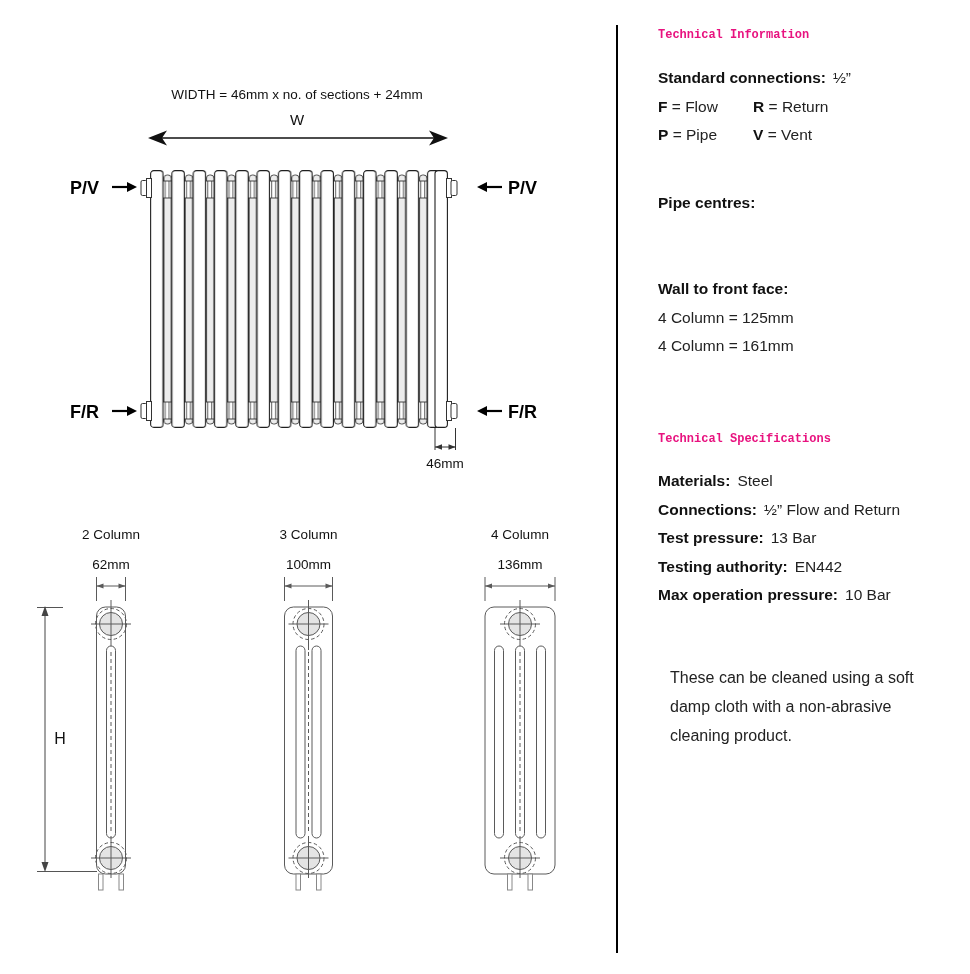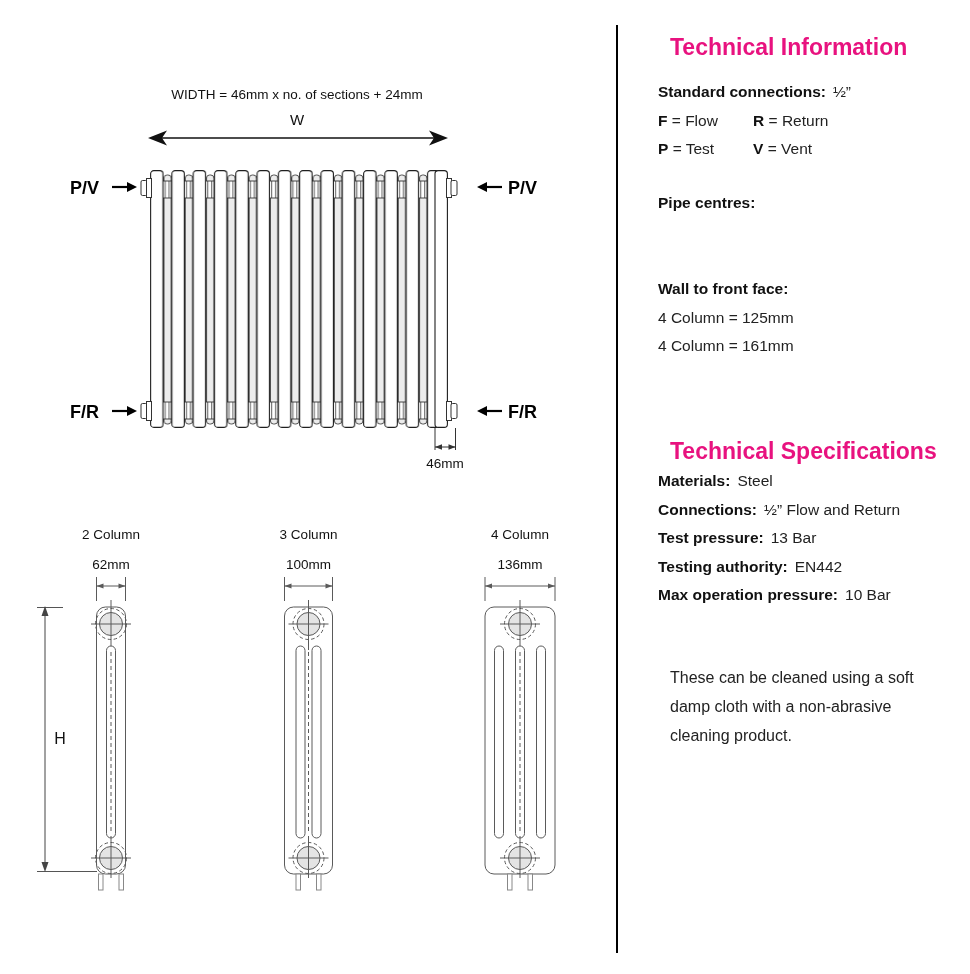--- a/index.html
+++ b/index.html
@@ -7,21 +7,21 @@
     width:970px;height:974px;position:relative;background:#ffffff;
     font-family:"Liberation Sans", sans-serif;color:#1d1d1d;overflow:hidden;
   }
   .divider{position:absolute;left:616px;top:25px;width:2px;height:928px;background:#000;}
   .diagram{position:absolute;left:0;top:0;}
   .dtext{font-size:13.5px;fill:#111;}
   .dtext15{font-size:15px;fill:#111;}
   .dtext16{font-size:16px;fill:#111;}
   .dbold{font-size:18px;font-weight:bold;fill:#000;}
   .right-panel{position:absolute;left:658px;top:0;width:300px;font-size:15.5px;line-height:28.6px;color:#222;}
-  .pink-title{position:absolute;margin:12px;font-size:23px;font-weight:bold;line-height:20px;}
+  .pink-title{position:absolute;margin:0;font-size:12px;font-weight:bold;line-height:20px;font-family:Liberation Mono, monospace;}
   .block{position:absolute;left:0;width:300px;}
   .b{font-weight:bold;color:#111;}
   .v{margin-left:7px;}
   .pair{display:inline-block;width:95px;}
   .note{position:absolute;left:12px;width:280px;font-size:16px;line-height:29px;}
 </style>
 </head>
 <body>
 
 <svg class="diagram" width="616" height="974" viewBox="0 0 616 974">
@@ -180,29 +180,29 @@
   <text x="520" y="539" text-anchor="middle" class="dtext">4 Column</text>
   <text x="520" y="569" text-anchor="middle" class="dtext">136mm</text>
 </svg>
 
 <div class="divider"></div>
 
 <div class="right-panel">
 
   <h2 class="pink-title" style="top:25px;color:#e8127f;">Technical Information</h2>
 
-  <div class="block" style="top:78px">
+  <div class="block" style="top:64px">
     <div>
       <span class="b">Standard connections:</span><span class="v">½”</span>
     </div>
     <div>
       <span class="pair"><span class="b">F</span> <span>=</span> <span>Flow</span></span><span><span class="b">R</span> <span>=</span> <span>Return</span></span>
     </div>
     <div>
-      <span class="pair"><span class="b">P</span> <span>=</span> <span>Test</span></span><span><span class="b">V</span> <span>=</span> <span>Vent</span></span>
+      <span class="pair"><span class="b">P</span> <span>=</span> <span>Pipe</span></span><span><span class="b">V</span> <span>=</span> <span>Vent</span></span>
     </div>
   </div>
 
   <div class="block" style="top:189px">
     <div class="b">Pipe centres:</div>
   </div>
 
   <div class="block" style="top:275px">
     <div class="b">Wall to front face:</div>
     <div>4 Column = 125mm</div>

